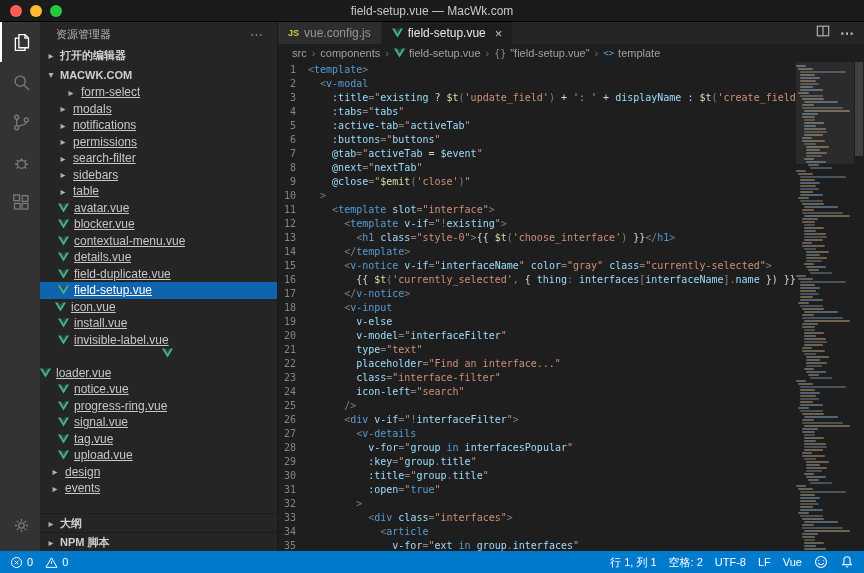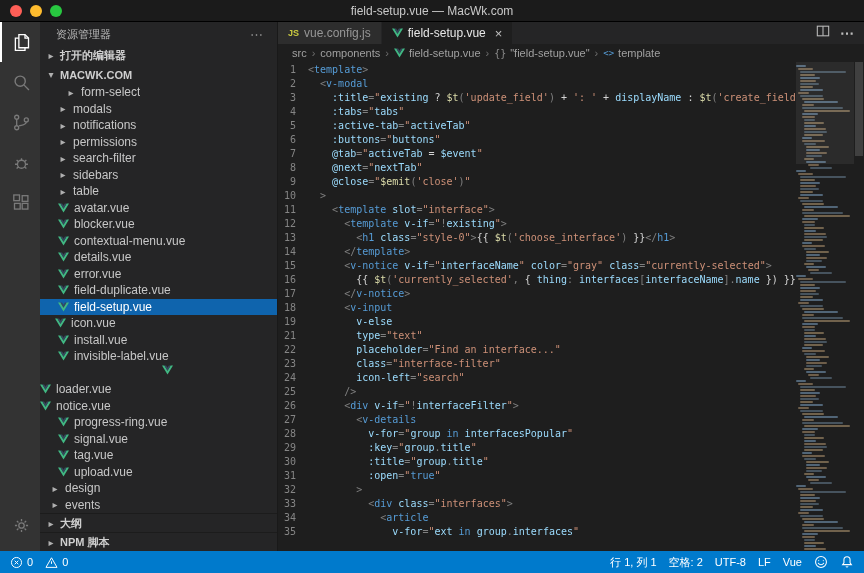--- a/index.html
+++ b/index.html
@@ -26,21 +26,21 @@
   .sb-title{height:24px;display:flex;align-items:center;justify-content:space-between;padding:0 14px 0 16px;font-size:11px;color:#b8b8b8;flex:none;}
   .dots{color:#9a9a9a;font-size:13px;cursor:pointer;}
   .sec{height:19px;display:flex;align-items:center;gap:4px;padding:0 6px;font-size:11px;font-weight:bold;color:#cfcfcf;cursor:pointer;flex:none;}
   .sec.bt{border-top:1px solid #1c1c1c;}
   .chevi{color:#b0b0b0;font-size:10px;width:10px;text-align:center;font-weight:normal;}
   .tree{flex:1;min-height:0;overflow:hidden;}
   .tree-row{height:16.5px;display:flex;align-items:center;gap:5px;font-size:12px;color:#c7c7c7;cursor:pointer;white-space:nowrap;}
   .tree-row.selected{background:var(--selection,#0f64ad);color:#fff;}
   .tree-row .chev{color:#b0b0b0;font-size:10px;width:10px;text-align:center;flex:none;}
   .vueic{display:inline-flex;width:11px;flex:none;align-items:center;}
-  .tree-label{overflow:hidden;text-overflow:ellipsis;}
+  .tree-label{overflow:hidden;text-overflow:ellipsis;text-decoration:underline;}
 
   .editor{flex:1;display:flex;flex-direction:column;min-width:0;min-height:0;}
   .tabbar{height:22px;background:#252526;display:flex;align-items:stretch;flex:none;}
   .tabs{display:flex;}
   .tab{display:flex;align-items:center;gap:5px;padding:0 10px;font-size:12px;background:#2d2d2d;color:#969696;border-right:1px solid #252526;cursor:pointer;}
   .tab.active{background:#1e1e1e;color:#e8e8e8;}
   .jsic{color:var(--js-yellow,#cbcb41);font-weight:bold;font-size:9px;letter-spacing:0;}
   .tab-close{margin-left:4px;font-size:13px;color:#c0c0c0;line-height:1;}
   .tab-actions{margin-left:auto;display:flex;align-items:center;gap:10px;padding:0 10px;color:#bdbdbd;}
   .tab-actions .ellip{font-size:14px;font-weight:bold;cursor:pointer;}
@@ -217,29 +217,20 @@
             </span>
             <span class="tree-label">details.vue</span>
           </div>
           <div class="tree-row" style="padding-left: 18px;">
             <span class="vueic">
               <svg width="11" height="10" viewBox="0 0 12 10">
                 <path d="M0 0h2.6L6 5.8 9.4 0H12L6 10z" fill="#41b883"></path>
                 <path d="M2.6 0h1.9L6 2.6 7.5 0h1.9L6 5.8z" fill="#35495e"></path>
               </svg>
             </span>
-            <span class="tree-label">error.vue</span>
-          </div>
-          <div class="tree-row" style="padding-left: 18px;">
-            <span class="vueic">
-              <svg width="11" height="10" viewBox="0 0 12 10">
-                <path d="M0 0h2.6L6 5.8 9.4 0H12L6 10z" fill="#41b883"></path>
-                <path d="M2.6 0h1.9L6 2.6 7.5 0h1.9L6 5.8z" fill="#35495e"></path>
-              </svg>
-            </span>
             <span class="tree-label">field-duplicate.vue</span>
           </div>
           <div class="tree-row selected" style="padding-left: 18px;">
             <span class="vueic">
               <svg width="11" height="10" viewBox="0 0 12 10">
                 <path d="M0 0h2.6L6 5.8 9.4 0H12L6 10z" fill="#41b883"></path>
                 <path d="M2.6 0h1.9L6 2.6 7.5 0h1.9L6 5.8z" fill="#35495e"></path>
               </svg>
             </span>
             <span class="tree-label">field-setup.vue</span>
@@ -282,21 +273,21 @@
           </div>
           <div class="tree-row" style="">
             <span class="vueic">
               <svg width="11" height="10" viewBox="0 0 12 10">
                 <path d="M0 0h2.6L6 5.8 9.4 0H12L6 10z" fill="#41b883"></path>
                 <path d="M2.6 0h1.9L6 2.6 7.5 0h1.9L6 5.8z" fill="#35495e"></path>
               </svg>
             </span>
             <span class="tree-label">loader.vue</span>
           </div>
-          <div class="tree-row" style="">
+          <div class="tree-row" style="padding-left: 18px;">
             <span class="vueic">
               <svg width="11" height="10" viewBox="0 0 12 10">
                 <path d="M0 0h2.6L6 5.8 9.4 0H12L6 10z" fill="#41b883"></path>
                 <path d="M2.6 0h1.9L6 2.6 7.5 0h1.9L6 5.8z" fill="#35495e"></path>
               </svg>
             </span>
             <span class="tree-label">notice.vue</span>
           </div>
           <div class="tree-row" style="padding-left: 18px; align-items: center;">
             <span class="vueic">
@@ -424,20 +415,21 @@
             <div class="code-line"><span class="ln">10</span><span class="lc"><span class="tk-d">  </span><span class="tk-p">&gt;</span></span></div>
             <div class="code-line"><span class="ln">11</span><span class="lc"><span class="tk-d">    </span><span class="tk-p">&lt;</span><span class="tk-tag">template</span><span class="tk-d"> </span><span class="tk-attr">slot</span><span class="tk-p">=</span><span class="tk-str">"interface"</span><span class="tk-p">&gt;</span></span></div>
             <div class="code-line"><span class="ln">12</span><span class="lc"><span class="tk-d">      </span><span class="tk-p">&lt;</span><span class="tk-tag">template</span><span class="tk-d"> </span><span class="tk-attr">v-if</span><span class="tk-p">=</span><span class="tk-str">"</span><span class="tk-p">!</span><span class="tk-attr">existing</span><span class="tk-str">"</span><span class="tk-p">&gt;</span></span></div>
             <div class="code-line"><span class="ln">13</span><span class="lc"><span class="tk-d">        </span><span class="tk-p">&lt;</span><span class="tk-tag">h1</span><span class="tk-d"> </span><span class="tk-attr">class</span><span class="tk-p">=</span><span class="tk-str">"style-0"</span><span class="tk-p">&gt;</span><span class="tk-d">{{ </span><span class="tk-fn">$t</span><span class="tk-p">(</span><span class="tk-str">'choose_interface'</span><span class="tk-p">)</span><span class="tk-d"> }}</span><span class="tk-p">&lt;/</span><span class="tk-tag">h1</span><span class="tk-p">&gt;</span></span></div>
             <div class="code-line"><span class="ln">14</span><span class="lc"><span class="tk-d">      </span><span class="tk-p">&lt;/</span><span class="tk-tag">template</span><span class="tk-p">&gt;</span></span></div>
             <div class="code-line"><span class="ln">15</span><span class="lc"><span class="tk-d">      </span><span class="tk-p">&lt;</span><span class="tk-tag">v-notice</span><span class="tk-d"> </span><span class="tk-attr">v-if</span><span class="tk-p">=</span><span class="tk-str">"</span><span class="tk-attr">interfaceName</span><span class="tk-str">"</span><span class="tk-d"> </span><span class="tk-attr">color</span><span class="tk-p">=</span><span class="tk-str">"gray"</span><span class="tk-d"> </span><span class="tk-attr">class</span><span class="tk-p">=</span><span class="tk-str">"currently-selected"</span><span class="tk-p">&gt;</span></span></div>
             <div class="code-line"><span class="ln">16</span><span class="lc"><span class="tk-d">        {{ </span><span class="tk-fn">$t</span><span class="tk-p">(</span><span class="tk-str">'currently_selected'</span><span class="tk-p">,</span><span class="tk-d"> { </span><span class="tk-attr">thing</span><span class="tk-p">:</span><span class="tk-d"> </span><span class="tk-attr">interfaces</span><span class="tk-p">[</span><span class="tk-attr">interfaceName</span><span class="tk-p">].</span><span class="tk-attr">name</span><span class="tk-d"> }) }}</span></span></div>
             <div class="code-line"><span class="ln">17</span><span class="lc"><span class="tk-d">      </span><span class="tk-p">&lt;/</span><span class="tk-tag">v-notice</span><span class="tk-p">&gt;</span></span></div>
             <div class="code-line"><span class="ln">18</span><span class="lc"><span class="tk-d">      </span><span class="tk-p">&lt;</span><span class="tk-tag">v-input</span></span></div>
             <div class="code-line"><span class="ln">19</span><span class="lc"><span class="tk-d">        </span><span class="tk-attr">v-else</span></span></div>
+            <div class="code-line"><span class="ln">20</span><span class="lc"><span class="tk-d">        </span><span class="tk-attr">v-model</span><span class="tk-p">=</span><span class="tk-str">"</span><span class="tk-attr">interfaceFilter</span><span class="tk-str">"</span></span></div>
             <div class="code-line"><span class="ln">21</span><span class="lc"><span class="tk-d">        </span><span class="tk-attr">type</span><span class="tk-p">=</span><span class="tk-str">"text"</span></span></div>
             <div class="code-line"><span class="ln">22</span><span class="lc"><span class="tk-d">        </span><span class="tk-attr">placeholder</span><span class="tk-p">=</span><span class="tk-str">"Find an interface..."</span></span></div>
             <div class="code-line"><span class="ln">23</span><span class="lc"><span class="tk-d">        </span><span class="tk-attr">class</span><span class="tk-p">=</span><span class="tk-str">"interface-filter"</span></span></div>
             <div class="code-line"><span class="ln">24</span><span class="lc"><span class="tk-d">        </span><span class="tk-attr">icon-left</span><span class="tk-p">=</span><span class="tk-str">"search"</span></span></div>
             <div class="code-line"><span class="ln">25</span><span class="lc"><span class="tk-d">      </span><span class="tk-p">/&gt;</span></span></div>
             <div class="code-line"><span class="ln">26</span><span class="lc"><span class="tk-d">      </span><span class="tk-p">&lt;</span><span class="tk-tag">div</span><span class="tk-d"> </span><span class="tk-attr">v-if</span><span class="tk-p">=</span><span class="tk-str">"</span><span class="tk-p">!</span><span class="tk-attr">interfaceFilter</span><span class="tk-str">"</span><span class="tk-p">&gt;</span></span></div>
             <div class="code-line"><span class="ln">27</span><span class="lc"><span class="tk-d">        </span><span class="tk-p">&lt;</span><span class="tk-tag">v-details</span></span></div>
             <div class="code-line"><span class="ln">28</span><span class="lc"><span class="tk-d">          </span><span class="tk-attr">v-for</span><span class="tk-p">=</span><span class="tk-str">"</span><span class="tk-attr">group</span><span class="tk-d"> </span><span class="tk-kw">in</span><span class="tk-d"> </span><span class="tk-attr">interfacesPopular</span><span class="tk-str">"</span></span></div>
             <div class="code-line"><span class="ln">29</span><span class="lc"><span class="tk-d">          </span><span class="tk-attr">:key</span><span class="tk-p">=</span><span class="tk-str">"</span><span class="tk-attr">group</span><span class="tk-p">.</span><span class="tk-attr">title</span><span class="tk-str">"</span></span></div>
             <div class="code-line"><span class="ln">30</span><span class="lc"><span class="tk-d">          </span><span class="tk-attr">:title</span><span class="tk-p">=</span><span class="tk-str">"</span><span class="tk-attr">group</span><span class="tk-p">.</span><span class="tk-attr">title</span><span class="tk-str">"</span></span></div>

